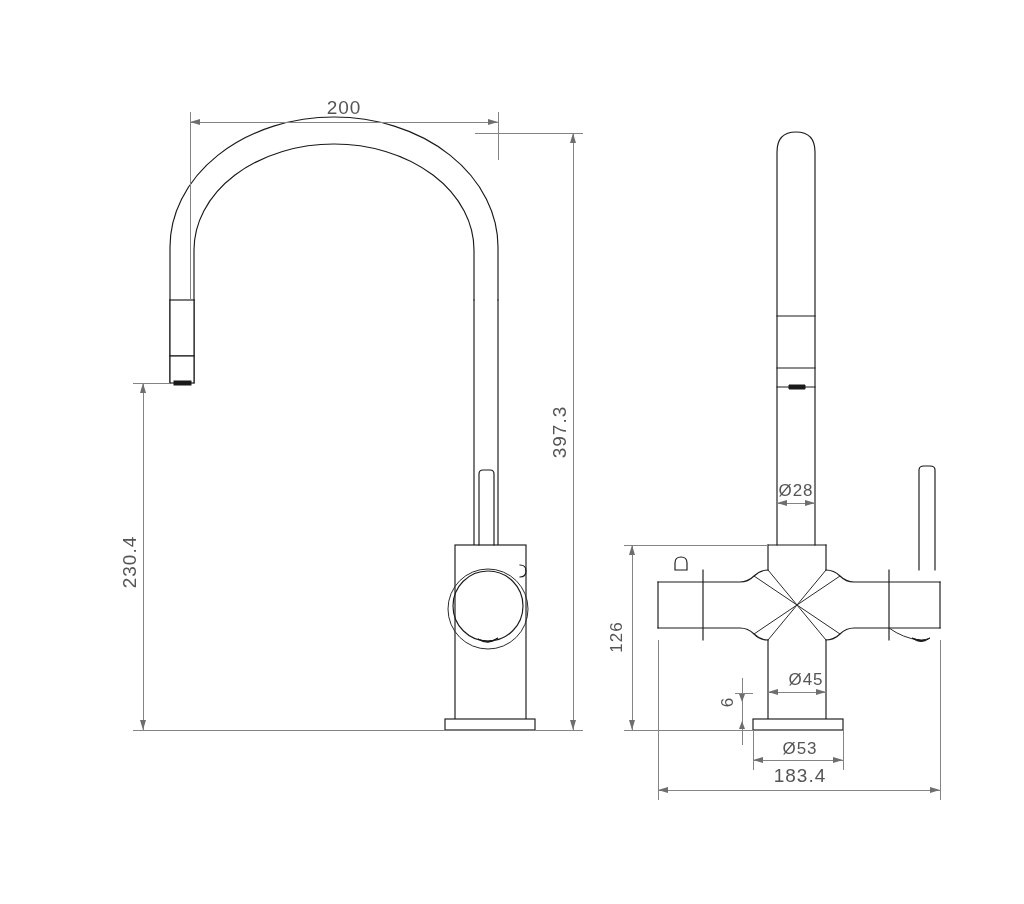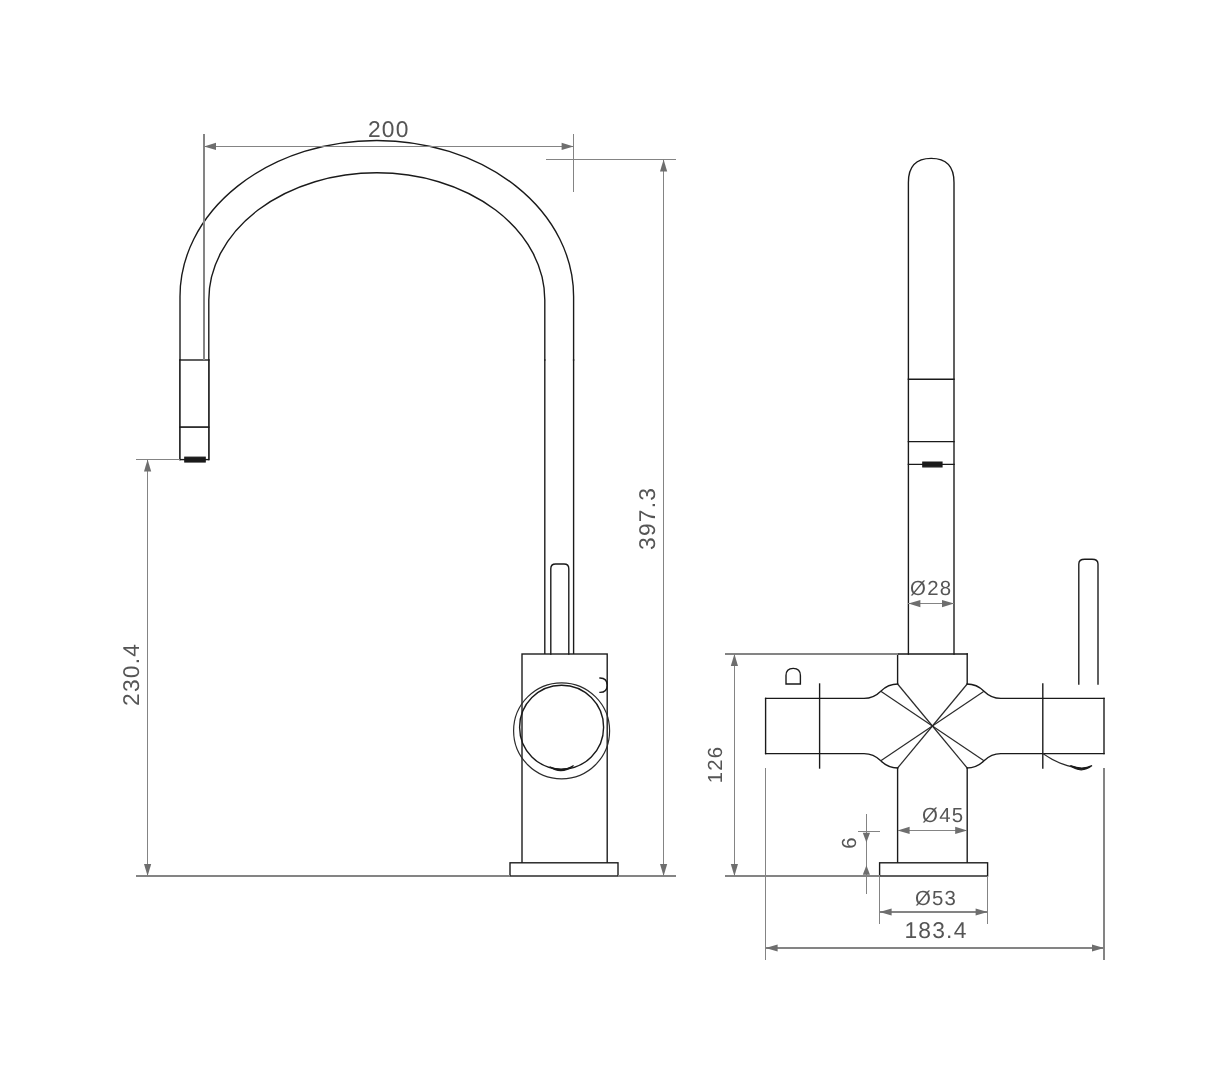--- a/index.html
+++ b/index.html
@@ -12,20 +12,21 @@
     width: 1024px;
     height: 904px;
     font-family: "Liberation Sans", sans-serif;
     overflow: hidden;
   }
   #drawing-root {
     position: relative;
     width: 852px;
     height: 904px;
     background: #ffffff;
+    margin-left: 20px;
   }
   svg#cad {
     display: block;
     width: 1024px;
     height: 904px;
   }
   
   .obj {
     fill: none;
     stroke: #1a1a1a;

